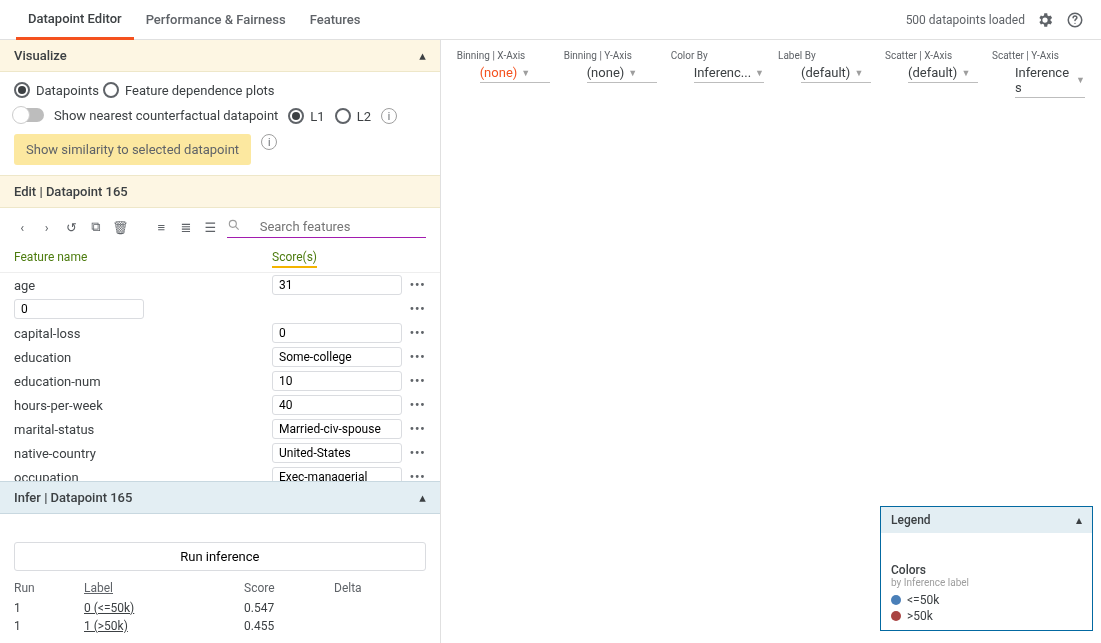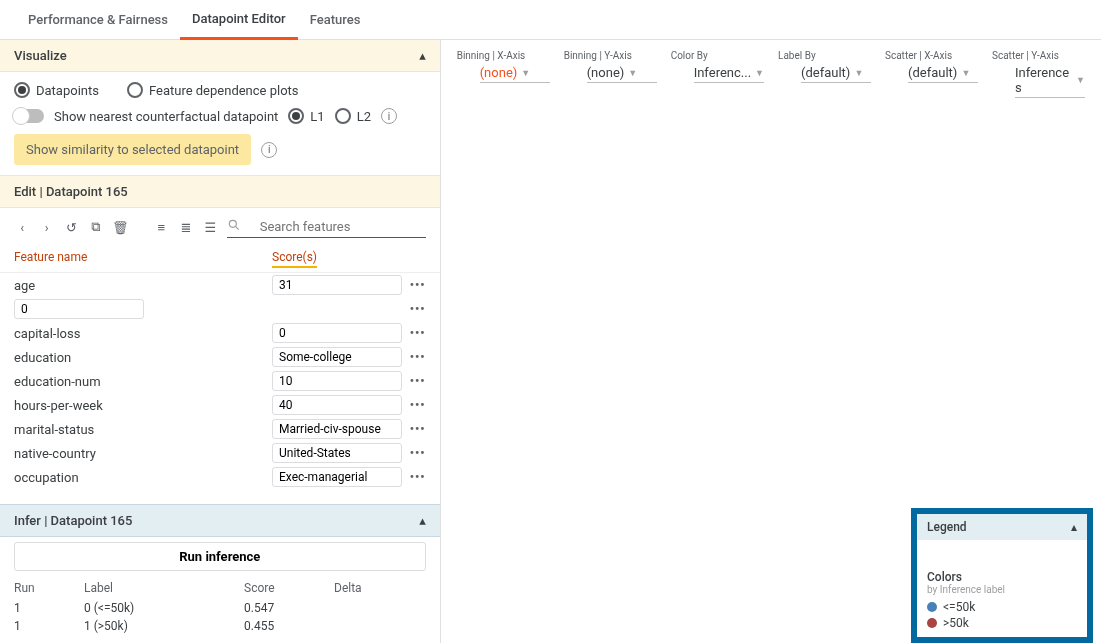--- a/index.html
+++ b/index.html
@@ -9,75 +9,90 @@
 .tab.active { color: #3c4043; border-bottom: 3px solid #f4511e; }
 .spacer { flex: 1; }
 .top-right { display: flex; align-items: center; gap: 10px; font-size: 12px; color: #5f6368; }
 .icon-btn { width: 20px; height: 20px; display: inline-flex; align-items: center; justify-content: center; color: #5f6368; cursor: pointer; }
 .main { display: flex; height: 603px; }
 .left { width: 452px; display: flex; flex-direction: column; border-right: 1px solid #e0e0e0; overflow: hidden; }
 .right { flex: 1; display: flex; flex-direction: row; position: relative; }
 .section-head { background: #fdf6e3; padding: 8px 14px; font-weight: 500; display: flex; align-items: flex-start; border-bottom: 1px solid #eee7c9; }
 .section-head .chev { margin-left: auto; }
 .section-body { padding: 10px 14px; display: flex; flex-direction: column; gap: 10px; }
-.radio-row { display: flex; align-items: center; gap: 28px; }
+.radio-row { display: flex; align-items: center; gap: 4px; }
 .radio-opt { display: flex; align-items: center; gap: 6px; cursor: pointer; }
 .radio-outer { width: 16px; height: 16px; border-radius: 50%; border: 2px solid #5f6368; display: inline-flex; align-items: center; justify-content: center; }
 .radio-inner { width: 8px; height: 8px; border-radius: 50%; background: #3c4043; }
-.toggle-row { display: flex; align-items: center; gap: 10px; }
+.toggle-row { display: flex; align-items: flex-start; gap: 10px; }
 .toggle { width: 30px; height: 14px; background: #bdbdbd; border-radius: 7px; position: relative; cursor: pointer; }
 .toggle::after { content: ""; position: absolute; width: 16px; height: 16px; background: #fff; border: 1px solid #ccc; border-radius: 50%; top: -2px; left: -2px; }
 .sim-btn { background: #fce8a0; border: none; padding: 8px 12px; border-radius: 3px; font-size: 13px; color: #5f6368; cursor: pointer; }
 .info-icon { width: 16px; height: 16px; border: 1px solid #9e9e9e; border-radius: 50%; display: inline-flex; align-items: center; justify-content: center; font-size: 10px; color: #5f6368; }
 .edit-head { background: #fdf6e3; padding: 8px 14px; font-weight: 500; border-top: 1px solid #eee7c9; border-bottom: 1px solid #eee7c9; }
 .toolbar { display: flex; align-items: center; gap: 8px; padding: 8px 14px; }
 .toolbar .sep { width: 10px; }
 .search-wrap { display: flex; align-items: center; gap: 19px; border-bottom: 1px solid #a21caf; flex: 1; padding: 2px 0; }
 .search-wrap input { border: none; outline: none; font-size: 13px; flex: 1; }
-.feat-head { display: flex; padding: 4px 14px; font-size: 12px; color: #c2410c; border-bottom: 1px solid #eee; }
+.feat-head { display: flex; padding: 4px 14px; font-size: 12px; color: #4d7c0f; border-bottom: 1px solid #eee; }
 .feat-head .fn { width: 258px; }
 .feat-head .fv { border-bottom: 2px solid #f4b400; padding-bottom: 2px; }
 .feat-rows { overflow-y: hidden; flex: 1; }
 .feat-row { display: flex; align-items: center; padding: 3px 14px; height: 24px; }
 .feat-row .fn { width: 258px; font-size: 13px; }
 .feat-row input { width: 130px; border: 1px solid #dadce0; border-radius: 3px; padding: 2px 6px; font-size: 12px; background: #fff; }
 .feat-row .more { margin-left: auto; color: #5f6368; cursor: pointer; letter-spacing: 1px; font-weight: bold; font-size: 12px; }
 .infer-head { background: #e3eef3; padding: 8px 14px; font-weight: 500; display: flex; align-items: center; border-top: 1px solid #c8d8e0; border-bottom: 1px solid #c8d8e0; }
-.run-btn { margin: 5px 14px 6px; padding: 6px 15px; border: 1px solid #dadce0; background: #fff; border-radius: 3px; cursor: pointer; font-size: 13px; font-weight: bold; }
+.run-btn { margin: 28px 14px 6px; padding: 6px 15px; border: 1px solid #dadce0; background: #fff; border-radius: 3px; cursor: pointer; font-size: 13px; }
 .infer-table { padding: 0 14px 8px; }
 .infer-thead, .infer-trow { display: flex; font-size: 12px; }
 .infer-thead { color: #5f6368; padding: 4px 0; }
 .infer-trow { padding: 2px 0; }
-.c-run { width: 70px; } .c-label { width: 160px; } .c-score { width: 90px; } .c-delta { width: 60px; }
+.c-run { width: 70px; } .c-label { width: 160px; text-decoration: underline; } .c-score { width: 90px; } .c-delta { width: 60px; }
 .controls-bar { display: flex; gap: 14px; padding: 10px 16px 6px; }
 .ctrl { display: flex; flex-direction: column; gap: 2px; }
 .ctrl-label { font-size: 10px; color: #5f6368; }
 .ctrl-sel { display: flex; align-items: center; gap: 4px; border-bottom: 1px solid #bdbdbd; padding: 2px 0; min-width: 70px; font-size: 13px; cursor: pointer; margin-left: 23px; }
 .ctrl-sel.accent { color: #f4511e; }
 .chev-d { font-size: 9px; color: #9e9e9e; }
 .chart-area { flex: 1; position: relative; }
 .chart-svg { position: absolute; left: 44px; top: 16px; }
 .ytick { position: absolute; left: 44px; font-size: 10px; color: #5f6368; transform: rotate(-90deg); transform-origin: left top; }
 .zoom-ctrls { position: absolute; left: 8px; bottom: 36px; display: flex; flex-direction: column; gap: 6px; }
 .zbtn { width: 28px; height: 28px; border: 1px solid #bdbdbd; background: #f5f5f5; display: flex; align-items: center; justify-content: center; font-size: 16px; cursor: pointer; border-radius: 2px; }
-.legend { position: absolute; right: 8px; bottom: 0; width: 182px; border: 6px solid #0369a1; background: #fff; font-size: 12px; }
+.legend { position: absolute; right: 8px; bottom: 12px; width: 213px; border: 1px solid #0369a1; background: #fff; font-size: 12px; }
 .legend-head { background: #e3eef3; padding: 6px 10px; display: flex; align-items: center; font-weight: 500; }
 .legend-body { padding: 6px 10px; margin-top: 24px; }
 .legend-sub { font-size: 10px; color: #9e9e9e; margin-bottom: 4px; }
 .legend-item { display: flex; align-items: center; gap: 6px; padding: 1px 0; }
 .swatch { width: 10px; height: 10px; border-radius: 50%; }
 </style>
 </head>
 <body>
 
 <div class="topbar">
+  <div class="tab active">Datapoint Editor</div>
   <div class="tab">Performance &amp; Fairness</div>
-  <div class="tab active">Datapoint Editor</div>
   <div class="tab">Features</div>
   <div class="spacer"></div>
+  <div class="top-right">
+    <span>500 datapoints loaded</span>
+    <span class="icon-btn">
+      <svg width="18" height="18" viewBox="0 0 24 24" fill="#5f6368">
+          <path d="M19.4 13a7.5 7.5 0 000-2l2.1-1.6-2-3.5-2.5 1a7.5 7.5 0 00-1.7-1L15 3h-4l-.3 2.9a7.5 7.5 0 00-1.7 1l-2.5-1-2 3.5L6.6 11a7.5 7.5 0 000 2l-2.1 1.6 2 3.5 2.5-1a7.5 7.5 0 001.7 1L11 21h4l.3-2.9a7.5 7.5 0 001.7-1l2.5 1 2-3.5zM12 15.5A3.5 3.5 0 1115.5 12 3.5 3.5 0 0112 15.5z"></path>
+        </svg>
+    </span>
+    <span class="icon-btn">
+      <svg width="18" height="18" viewBox="0 0 24 24" fill="none" stroke="#5f6368" stroke-width="2">
+          <circle cx="12" cy="12" r="9"></circle>
+          <path d="M9.5 9a2.5 2.5 0 015 0c0 1.5-2.5 2-2.5 3.5" stroke-linecap="round"></path>
+          <circle cx="12" cy="16.5" r="0.8" fill="#5f6368" stroke="none"></circle>
+        </svg>
+    </span>
+  </div>
 </div>
 
 <div class="main">
   <div class="left">
     <div class="section-head">
       <span>Visualize</span>
       <span class="chev">▴</span>
     </div>
     <div class="section-body">
       <div class="radio-row">

